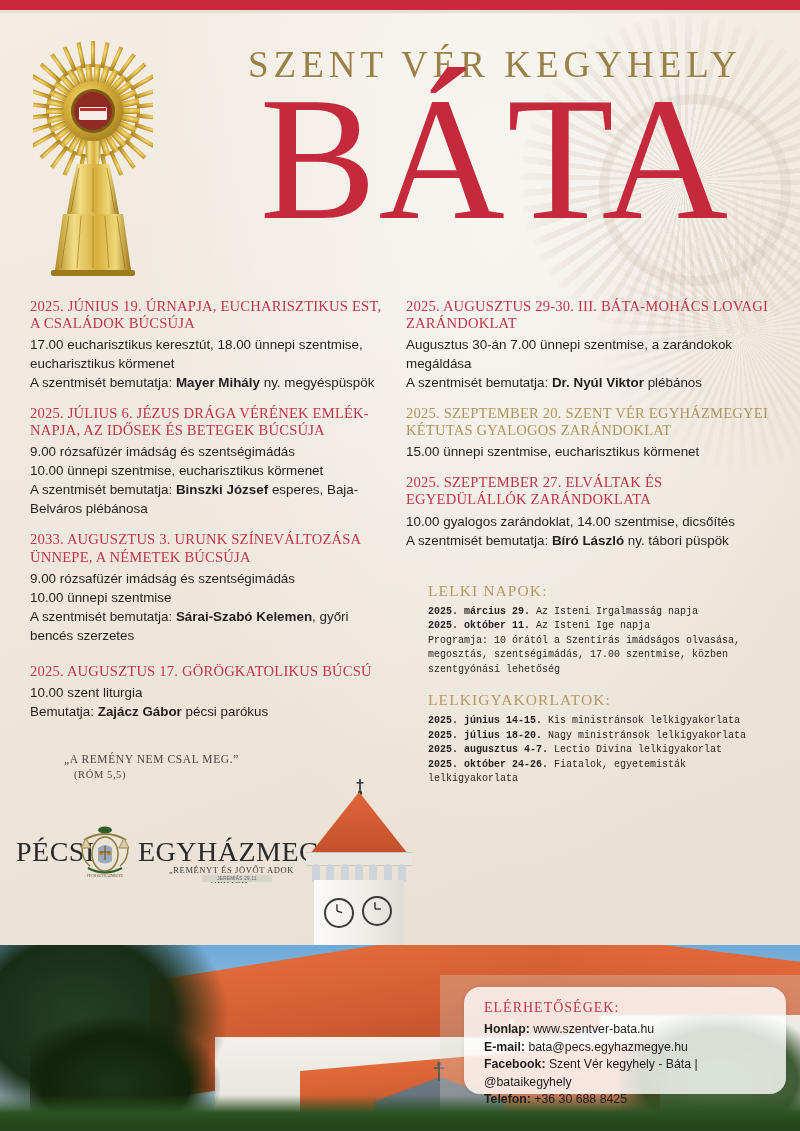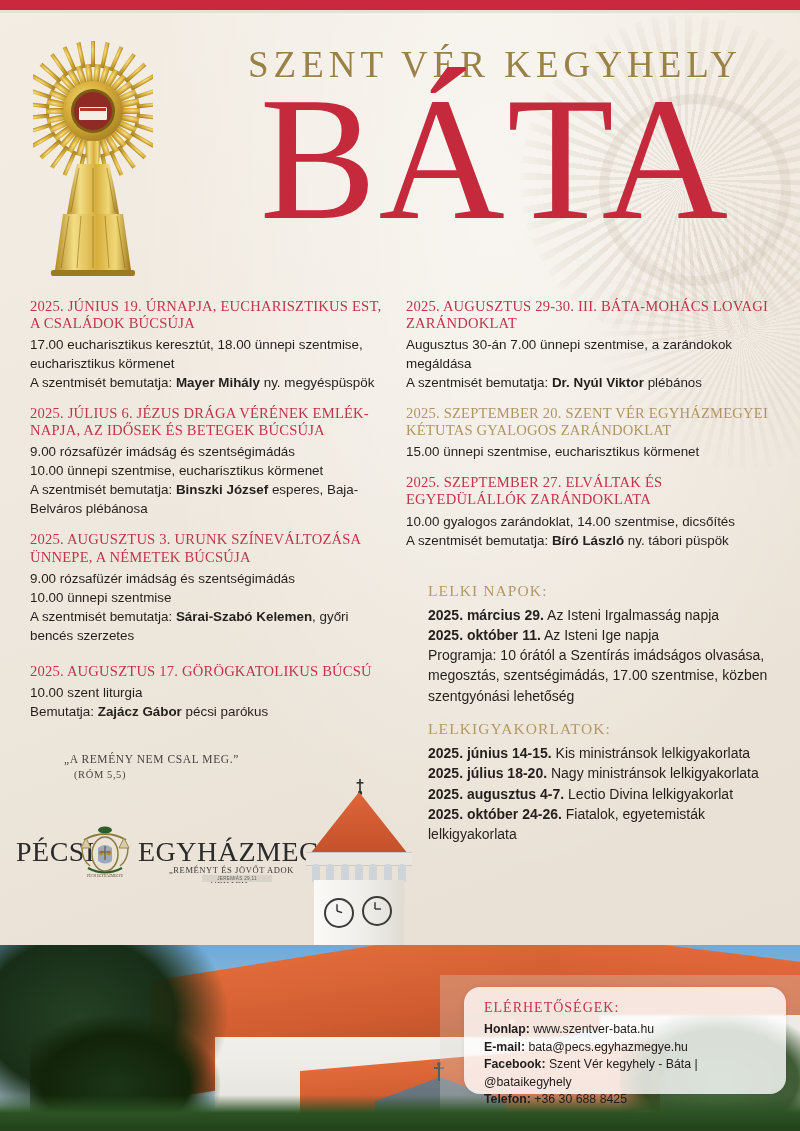--- a/index.html
+++ b/index.html
@@ -83,21 +83,21 @@
   }
   .quote .q1{font-size:11.5px;letter-spacing:.6px;}
   .quote .q2{font-size:10.5px;letter-spacing:.6px;margin-top:4px;margin-left:10px;}
 
   
   .sidebox{margin-top:32px;padding-left:22px;}
   .sb-head{
     font-family:"Liberation Serif", serif;
     font-size:15.5px;letter-spacing:1.1px;color:#b49863;margin-bottom:5px;
   }
-  .sb-line{font-size:14px;line-height:1.45;color:#231f1c;}
+  .sb-line{font-size:10px;line-height:1.45;color:#231f1c;font-family:Liberation Mono, monospace;}
   .sb-line b{font-weight:700;}
   .sb-gap{height:14px;}
 
   
   .logo{position:absolute;left:16px;top:824px;width:295px;height:60px;}
   .logo-word{
     position:absolute;font-family:"Liberation Serif", serif;
     font-size:28px;color:#2b2b2b;letter-spacing:.5px;top:12px;
   }
   .logo-pecsi{left:0;}
@@ -350,21 +350,21 @@
       </div>
 
       <div class="evt">
         <div class="evt-title">2025. JÚLIUS 6. JÉZUS DRÁGA VÉRÉNEK EMLÉK-NAPJA, AZ IDŐSEK ÉS BETEGEK BÚCSÚJA</div>
         <div class="evt-line">9.00 rózsafüzér imádság és szentségimádás</div>
         <div class="evt-line">10.00 ünnepi szentmise, eucharisztikus körmenet</div>
         <div class="evt-line"><span>A szentmisét bemutatja: </span><b>Binszki József</b><span> esperes, Baja-Belváros plébánosa</span></div>
       </div>
 
       <div class="evt">
-        <div class="evt-title">2025. AUGUSZTUS 3. URUNK SZÍNEVÁLTOZÁSA ÜNNEPE, A NÉMETEK BÚCSÚJA</div>
+        <div class="evt-title">2033. AUGUSZTUS 3. URUNK SZÍNEVÁLTOZÁSA ÜNNEPE, A NÉMETEK BÚCSÚJA</div>
         <div class="evt-line">9.00 rózsafüzér imádság és szentségimádás</div>
         <div class="evt-line">10.00 ünnepi szentmise</div>
         <div class="evt-line"><span>A szentmisét bemutatja: </span><b>Sárai-Szabó Kelemen</b><span>, győri bencés szerzetes</span></div>
       </div>
 
       <div class="evt" style="margin-top:18px">
         <div class="evt-title">2025. AUGUSZTUS 17. GÖRÖGKATOLIKUS BÚCSÚ</div>
         <div class="evt-line">10.00 szent liturgia</div>
         <div class="evt-line"><span>Bemutatja: </span><b>Zajácz Gábor</b><span> pécsi parókus</span></div>
       </div>

